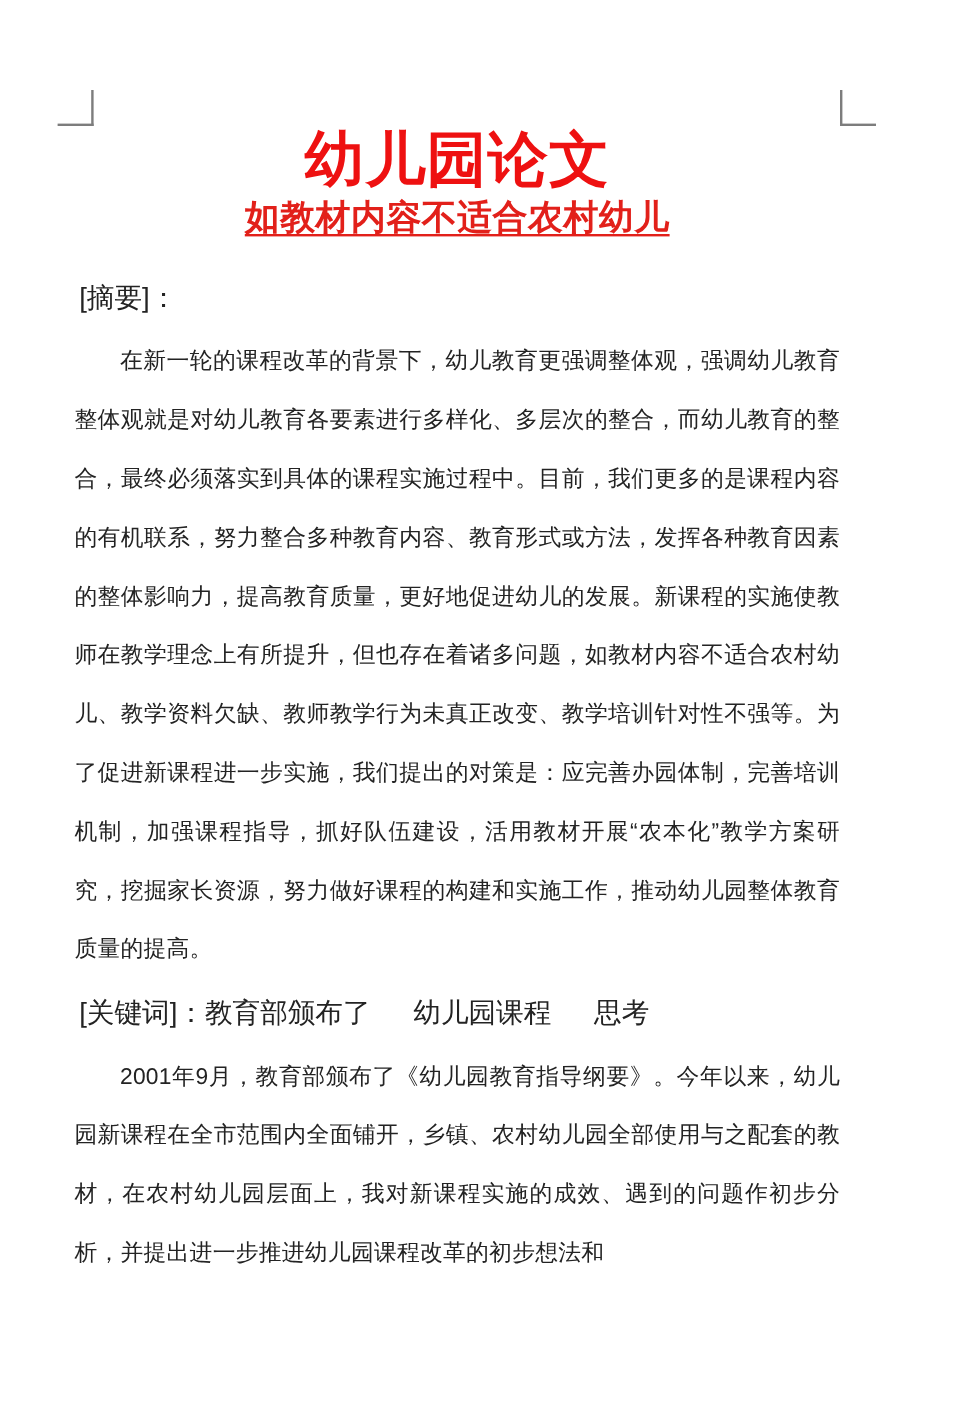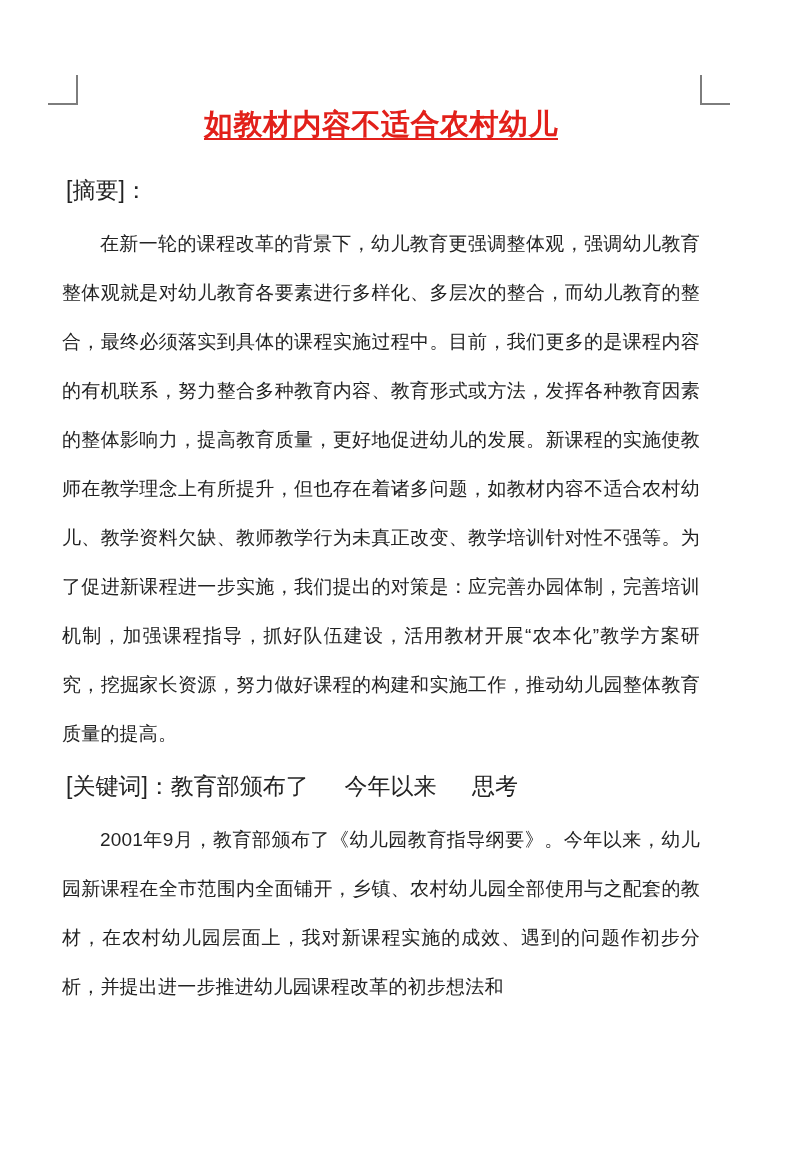--- a/index.html
+++ b/index.html
@@ -128,33 +128,34 @@
 <body>
 
 <div id="page">
 
   <div class="crop-mark tl"></div>
 
   <div class="crop-mark tr"></div>
 
   <div class="doc">
 
+    <h1 class="doc-title">幼儿园论文</h1>
 
 
     <div class="doc-subtitle subtitle-2">
       <span class="u-line">如教材内容不适合农村幼儿</span>
     </div>
 
     <div class="body-block">
 
       <p class="label-line">[摘要]：</p>
 
       <p class="para indent">在新一轮的课程改革的背景下，幼儿教育更强调整体观，强调幼儿教育整体观就是对幼儿教育各要素进行多样化、多层次的整合，而幼儿教育的整合，最终必须落实到具体的课程实施过程中。目前，我们更多的是课程内容的有机联系，努力整合多种教育内容、教育形式或方法，发挥各种教育因素的整体影响力，提高教育质量，更好地促进幼儿的发展。新课程的实施使教师在教学理念上有所提升，但也存在着诸多问题，如教材内容不适合农村幼儿、教学资料欠缺、教师教学行为未真正改变、教学培训针对性不强等。为了促进新课程进一步实施，我们提出的对策是：应完善办园体制，完善培训机制，加强课程指导，抓好队伍建设，活用教材开展“农本化”教学方案研究，挖掘家长资源，努力做好课程的构建和实施工作，推动幼儿园整体教育质量的提高。</p>
 
       <p class="label-line">
-        <span>[关键词]：</span><span>教育部颁布了</span><span class="kw-gap"></span><span>今年以来</span><span class="kw-gap"></span><span>思考</span>
+        <span>[关键词]：</span><span>教育部颁布了</span><span class="kw-gap"></span><span>幼儿园课程</span><span class="kw-gap"></span><span>思考</span>
       </p>
 
       <p class="para indent">2001年9月，教育部颁布了《幼儿园教育指导纲要》。今年以来，幼儿园新课程在全市范围内全面铺开，乡镇、农村幼儿园全部使用与之配套的教材，在农村幼儿园层面上，我对新课程实施的成效、遇到的问题作初步分析，并提出进一步推进幼儿园课程改革的初步想法和</p>
 
     </div>
   </div>
 </div>
 
 </body></html>

